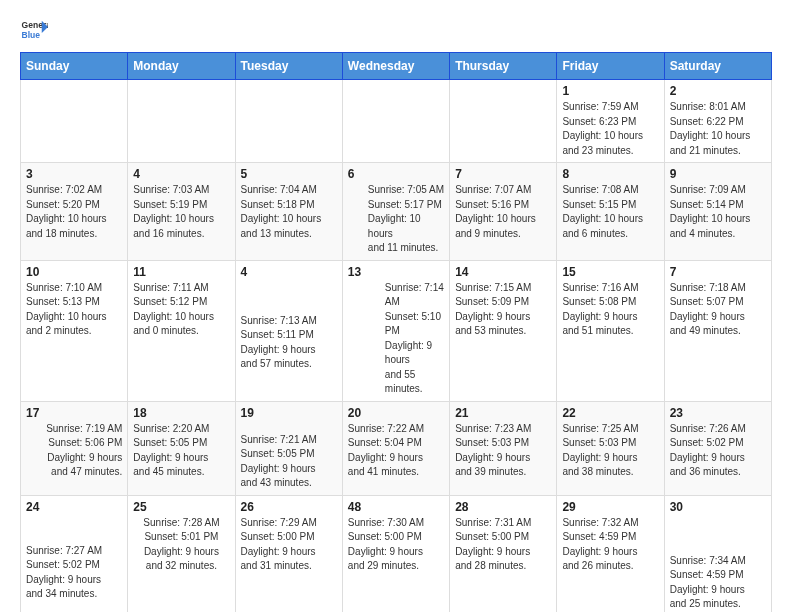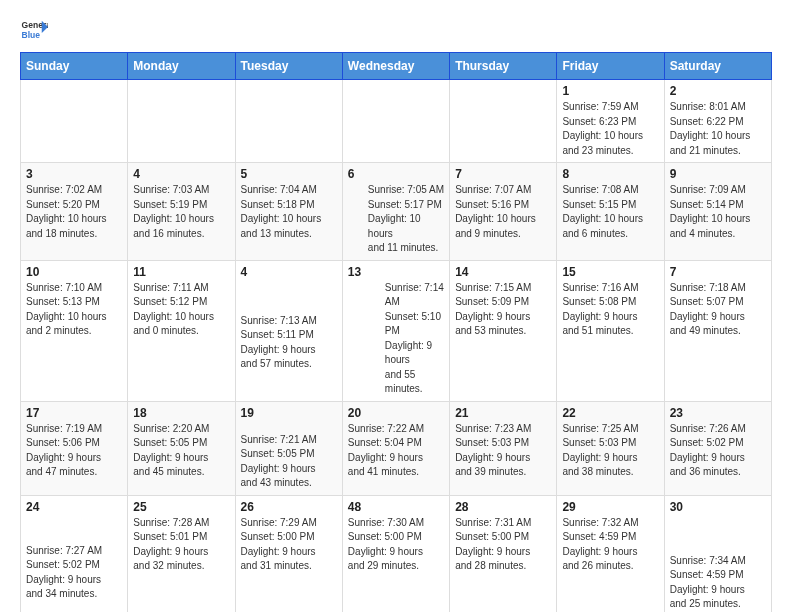--- a/index.html
+++ b/index.html
@@ -228,21 +228,21 @@
           <span class="day-number">7</span>
           <div class="day-info" style="white-space: pre-line;">Sunrise: 7:18 AM
 Sunset: 5:07 PM
 Daylight: 9 hours
 and 49 minutes.</div>
         </td>
       </tr>
       <tr>
         <td>
           <span class="day-number">17</span>
-          <div class="day-info" style="white-space: pre-line;">Sunrise: 7:19 AM
+          <div class="day-info" style="white-space: pre-line; text-align: right;">Sunrise: 7:19 AM
 Sunset: 5:06 PM
 Daylight: 9 hours
 and 47 minutes.</div>
         </td>
         <td>
           <span class="day-number">18</span>
           <div class="day-info" style="white-space: pre-line;">Sunrise: 2:20 AM
 Sunset: 5:05 PM
 Daylight: 9 hours
 and 45 minutes.</div>
@@ -286,21 +286,21 @@
       <tr>
         <td>
           <span class="day-number">24</span>
           <div class="day-info" style="white-space: pre-line; margin-top: 30px;">Sunrise: 7:27 AM
 Sunset: 5:02 PM
 Daylight: 9 hours
 and 34 minutes.</div>
         </td>
         <td>
           <span class="day-number">25</span>
-          <div class="day-info" style="white-space: pre-line;">Sunrise: 7:28 AM
+          <div class="day-info" style="white-space: pre-line; text-align: center;">Sunrise: 7:28 AM
 Sunset: 5:01 PM
 Daylight: 9 hours
 and 32 minutes.</div>
         </td>
         <td>
           <span class="day-number">26</span>
           <div class="day-info" style="white-space: pre-line;">Sunrise: 7:29 AM
 Sunset: 5:00 PM
 Daylight: 9 hours
 and 31 minutes.</div>

